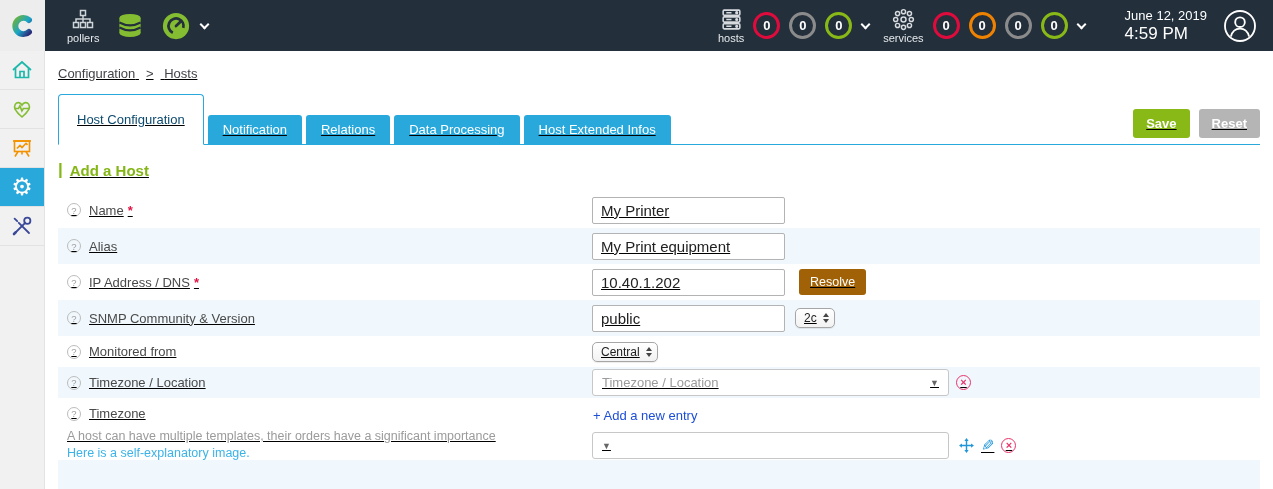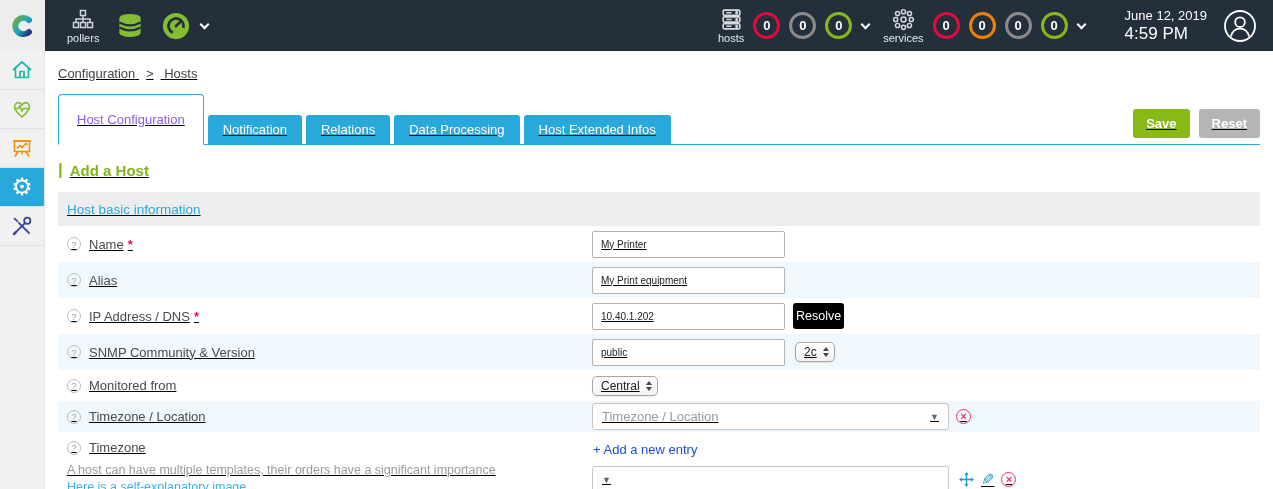--- a/index.html
+++ b/index.html
@@ -31,21 +31,21 @@
   .gear-glyph { color:#fff; font-size:24px; line-height:24px; }
 
   
   .content { flex:1; padding:0 13px; overflow:hidden;text-decoration:underline; }
   .breadcrumb { margin-top:15px; font-size:13px; color:#44434a; }
   .breadcrumb .sep { margin:0 7px; color:#44434a; }
   .breadcrumb span { cursor:pointer; }
 
   .tabbar { display:flex; align-items:flex-end; margin-top:13px; border-bottom:1px solid #29a8dc; }
   .tab { background:#29a8dc; color:#fff; font-size:13px; padding:7px 15px; border-radius:3px 3px 0 0; margin-right:4px; cursor:pointer; }
-  .tab.active { background:#fff; color:#8b5cf6; border:1px solid #29a8dc; border-bottom:1px solid #fff; margin-bottom:-1px; padding:17px 18px; border-radius:4px 4px 0 0; }
+  .tab.active { background:#fff; color:#0c4a6e; border:1px solid #29a8dc; border-bottom:1px solid #fff; margin-bottom:-1px; padding:17px 18px; border-radius:4px 4px 0 0; }
   .tab-actions { margin-left:auto; display:flex; gap:9px; padding-bottom:6px; }
   .btn { border:none; color:#fff; font-size:13px; font-weight:bold; padding:7px 13px; border-radius:3px; cursor:pointer; font-family:"Liberation Sans", sans-serif; }
   .btn-save { background:#88b917; }
   .btn-reset { background:#b5b5b5; }
 
   .page-title { display:flex; align-items:center; margin:15px 0 12px 0; }
   .title-bar { color:#84b616; font-size:17px; font-weight:bold; margin-right:7px; }
   .title-text { color:#84b616; font-size:15px; font-weight:bold; }
 
   .section-band { background:#ededed; height:34px; display:flex; align-items:center; padding-left:9px; }
@@ -53,22 +53,22 @@
 
   
   .frow { display:flex; align-items:center; padding-left:9px; }
   .frow.alt { background:#f0f8fd; }
   .h36 { height:36px; } .h31 { height:31px; }
   .label-col { width:525px; flex:0 0 525px; display:flex; align-items:center; }
   .help-icon { width:14px; height:14px; border:1px solid #bcbcbc; border-radius:50%; color:#9d9d9d; font-size:9.5px; display:inline-flex; align-items:center; justify-content:center; margin-right:8px; flex:0 0 14px; cursor:pointer; }
   .flabel { font-size:13px; color:#4a4a4a; }
   .req { color:#e01345; font-size:13px; margin-left:4px; font-weight:bold; }
   .ctrl-col { display:flex; align-items:center; }
-  .text-input { width:193px; height:27px; border:1px solid #b3b3b3; border-radius:2px; padding:0 8px; font-size:10px; color:#222; font-family:"Liberation Sans", sans-serif; background:#fff; }
-  .btn-resolve { background:#000000; color:#fff; border:none; font-size:12.5px; padding:6px 3px; border-radius:3px; margin-left:8px; cursor:pointer; font-family:"Liberation Sans", sans-serif; }
+  .text-input { width:193px; height:27px; border:1px solid #b3b3b3; border-radius:2px; padding:0 8px; font-size:15px; color:#222; font-family:"Liberation Sans", sans-serif; background:#fff; }
+  .btn-resolve { background:#a16207; color:#fff; border:none; font-size:12.5px; padding:6px 11px; border-radius:3px; margin-left:14px; cursor:pointer; font-family:"Liberation Sans", sans-serif; }
   .nselect { display:inline-flex; align-items:center; gap:6px; border:1px solid #a6a6a6; border-radius:5px; background:linear-gradient(#fff,#f2f2f2); padding:2px 5px 2px 8px; font-size:12px; color:#222; margin-left:10px; cursor:pointer; box-shadow:0 1px 1px rgba(0,0,0,.08); }
   .nselect.first { margin-left:0; }
   .updown { display:inline-flex; flex-direction:column; line-height:4px; }
   .updown i { width:0; height:0; border-left:3.5px solid transparent; border-right:3.5px solid transparent; display:block; }
   .updown .up { border-bottom:4px solid #444; margin-bottom:2px; }
   .updown .dn { border-top:4px solid #444; }
   .combo { width:357px; height:27px; border:1px solid #c7c7c7; border-radius:3px; background:#fff; display:flex; align-items:center; padding:0 9px; cursor:pointer; }
   .combo .ph { color:#9b9b9b; font-size:13px; flex:1; }
   .combo .val { color:#444; font-size:13px; flex:1; }
   .combo .arr { color:#666; font-size:9px; }
@@ -245,23 +245,20 @@
           <button class="btn btn-save">Save</button>
           <button class="btn btn-reset">Reset</button>
         </div>
       </div>
 
       <div class="page-title">
         <span class="title-bar">|</span>
         <span class="title-text">Add a Host</span>
       </div>
 
-      <div class="section-band">
-        <span>Host basic information</span>
-      </div>
 
       <div class="frow h36">
         <div class="label-col">
           <span class="help-icon">?</span>
           <span class="flabel">Name</span>
           <span class="req">*</span>
         </div>
         <div class="ctrl-col">
           <input class="text-input" value="My Printer" style="">
         </div>

